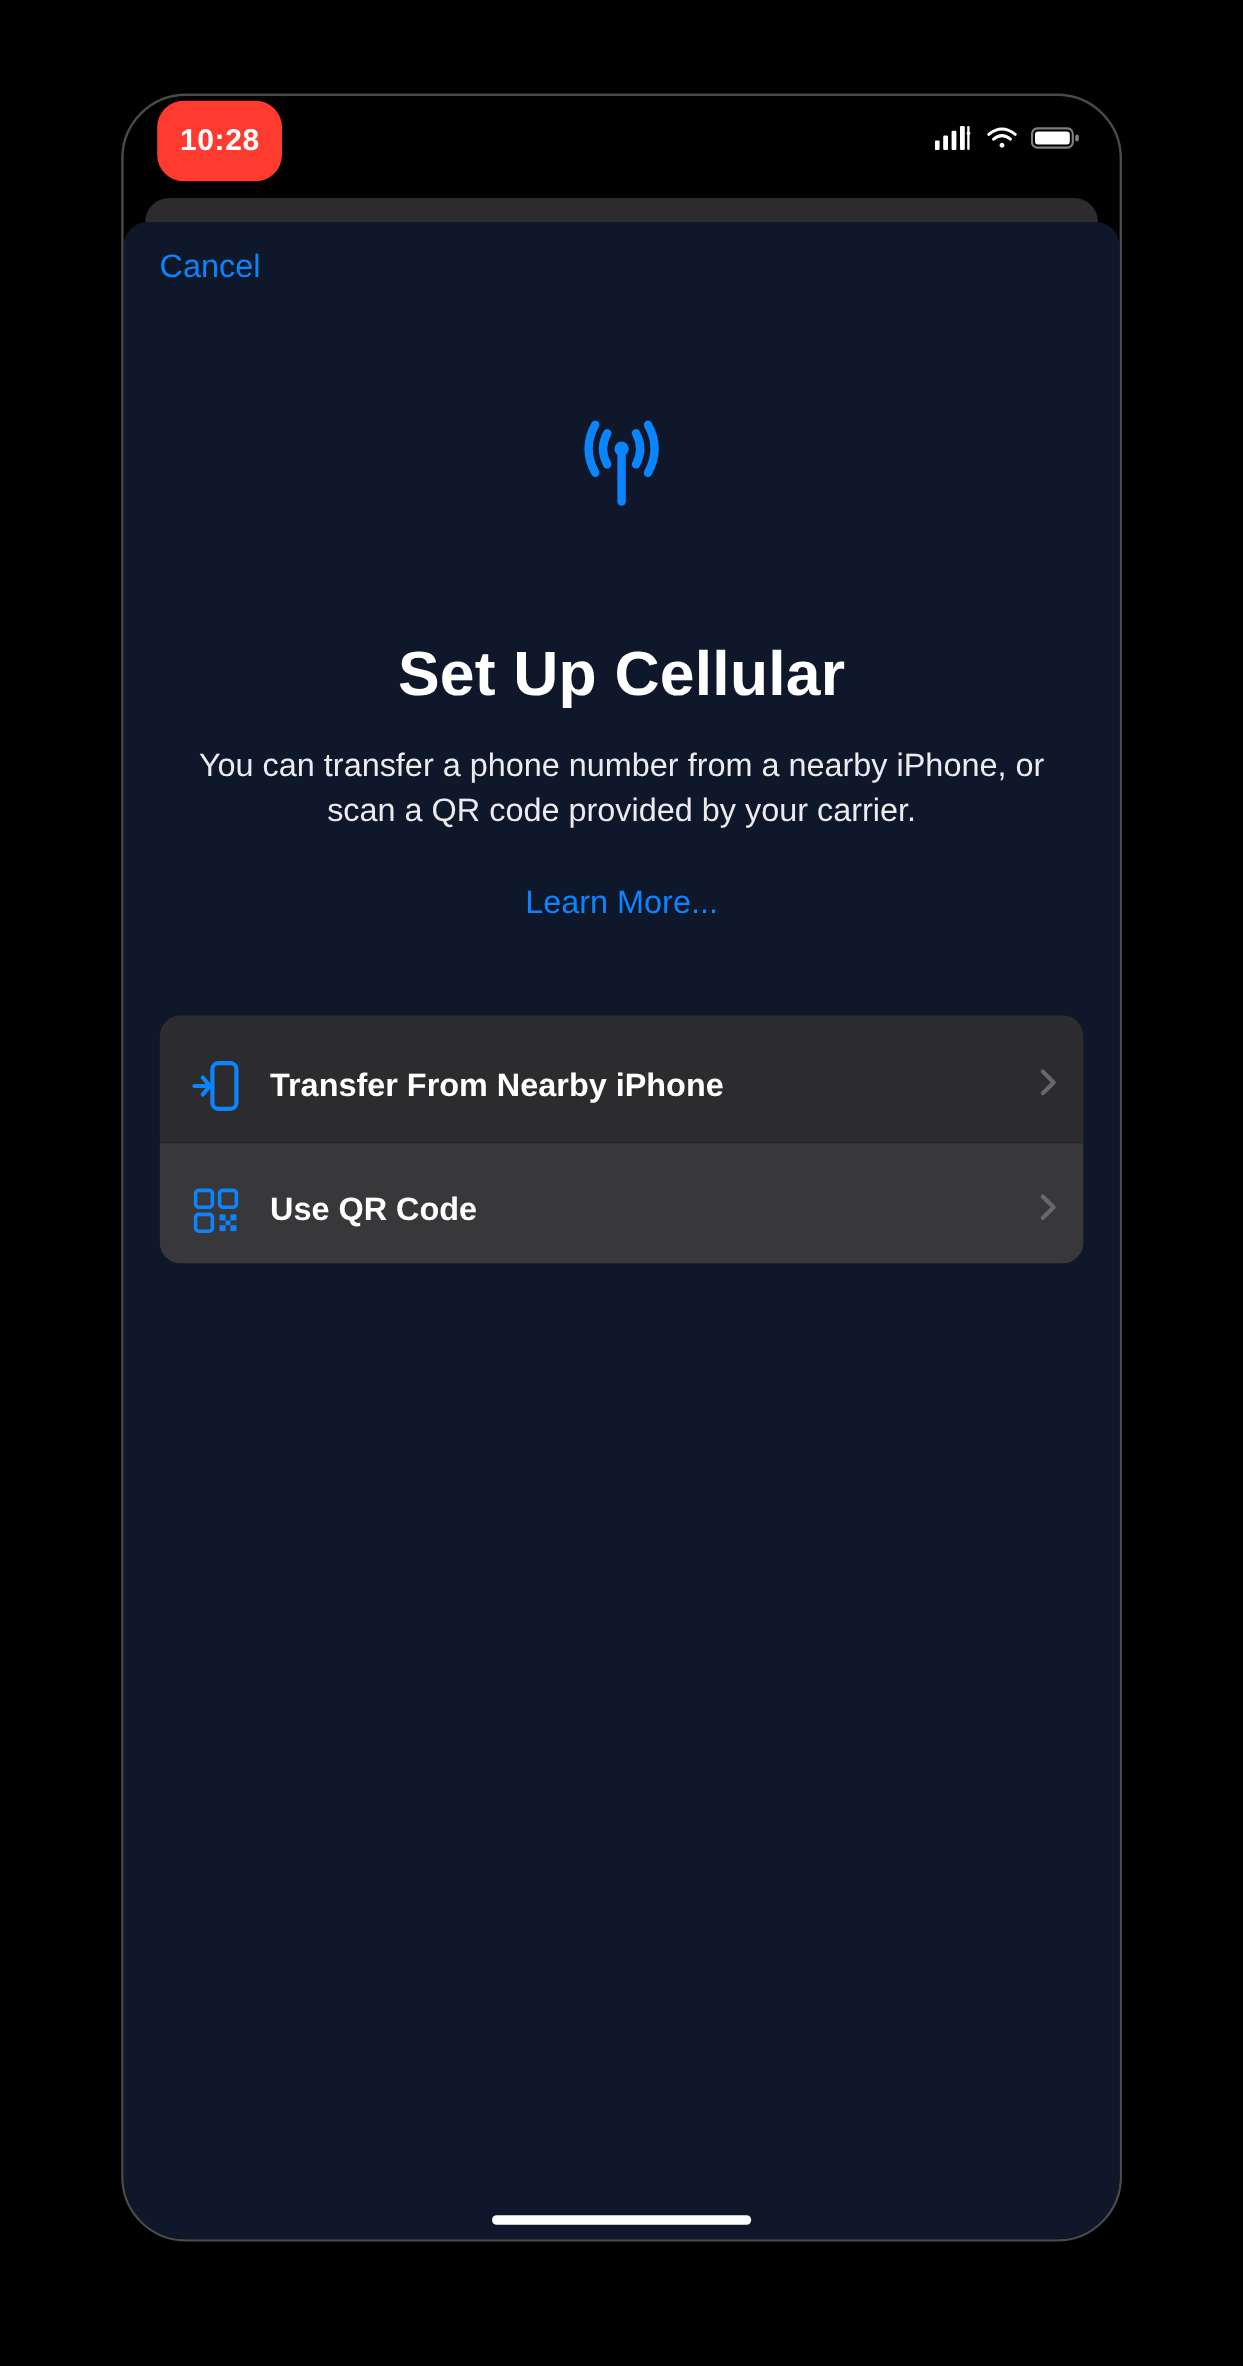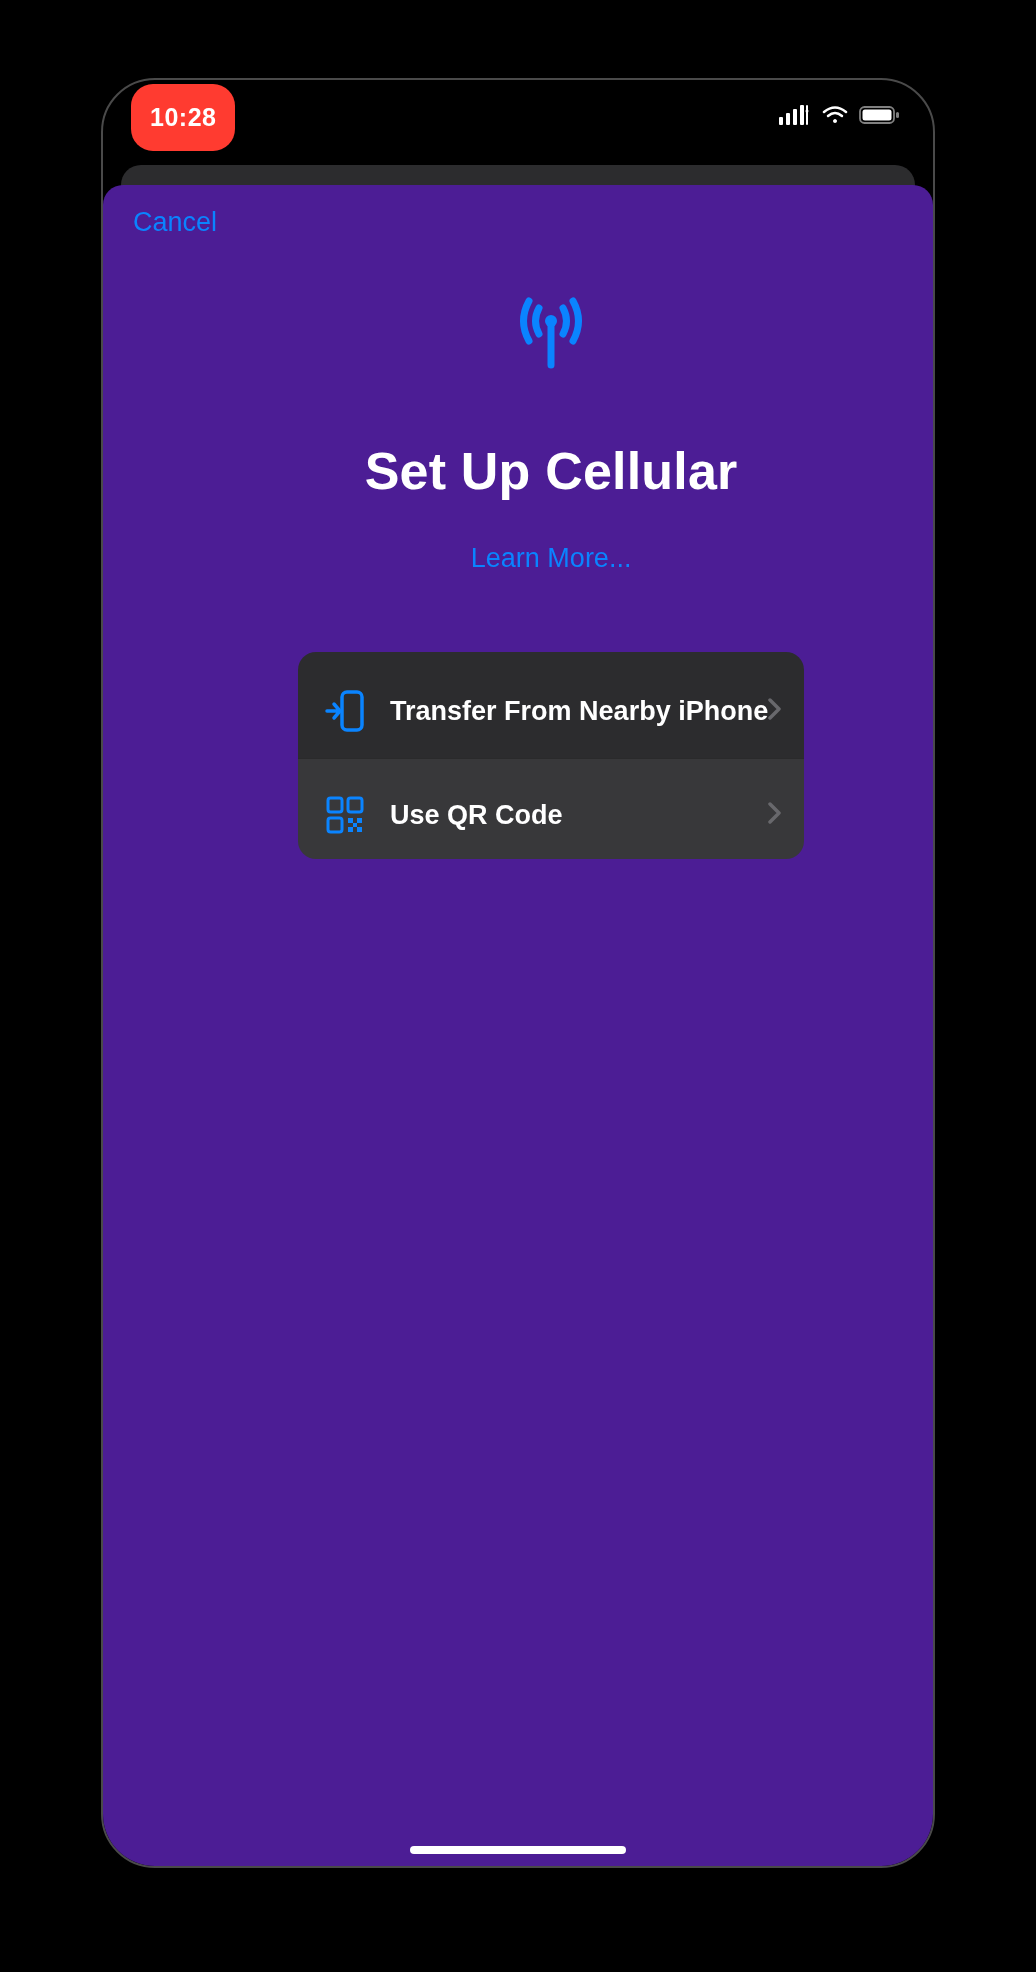--- a/index.html
+++ b/index.html
@@ -67,26 +67,25 @@
       border-radius: 20px 20px 0 0;
       z-index: 1;
     }
     
     .modal-sheet {
       position: absolute;
       top: 105px;
       left: 0;
       right: 0;
       bottom: 0;
-      background: #4c1d95;
+      background: #0f172a;
       border-radius: 20px 20px 0 0;
       z-index: 2;
       display: flex;
-      flex-direction: row;
-      gap: 21px;
+      flex-direction: column;
     }
     
     .sheet-header {
       padding: 22px 30px 0 30px;
     }
     
     .cancel-link {
       color: #0a84ff;
       font-size: 27px;
       font-weight: 400;
@@ -104,21 +103,21 @@
     
     .hero-icon {
       margin-top: 98px;
       color: #0a84ff;
     }
     
     .title {
       color: #fff;
       font-size: 52px;
       font-weight: 700;
-      margin-top: 62px;
+      margin-top: 99px;
       text-align: center;
       letter-spacing: 0.2px;
     }
     
     .description {
       color: #ebebf0;
       font-size: 27px;
       font-weight: 400;
       margin-top: 28px;
       text-align: center;
@@ -251,20 +250,21 @@
             <path d="M76 18 Q87 38 76 58"></path>
             <path d="M66 25 Q73 38 66 51"></path>
           </g>
           <circle cx="54" cy="38" r="6" fill="#0a84ff"></circle>
           <line x1="54" y1="38" x2="54" y2="82" stroke="#0a84ff" stroke-width="7" stroke-linecap="round"></line>
         </svg>
       </div>
 
       <h1 class="title">Set Up Cellular</h1>
 
+      <p class="description">You can transfer a phone number from a nearby iPhone, or scan a QR code provided by your carrier.</p>
 
       <button class="learn-more">Learn More...</button>
 
       <div class="action-list">
 
         <div class="action-row row-0">
           <span class="action-icon">
             <svg width="40" height="46" viewBox="0 0 40 46">
               <rect x="17" y="4" width="20" height="38" rx="5" stroke="#0a84ff" stroke-width="3.5" fill="none"></rect>
               <path d="M2 23 L15 23 M9 16 L15 23 L9 30" stroke="#0a84ff" stroke-width="3.5" fill="none" stroke-linecap="round" stroke-linejoin="round"></path>

